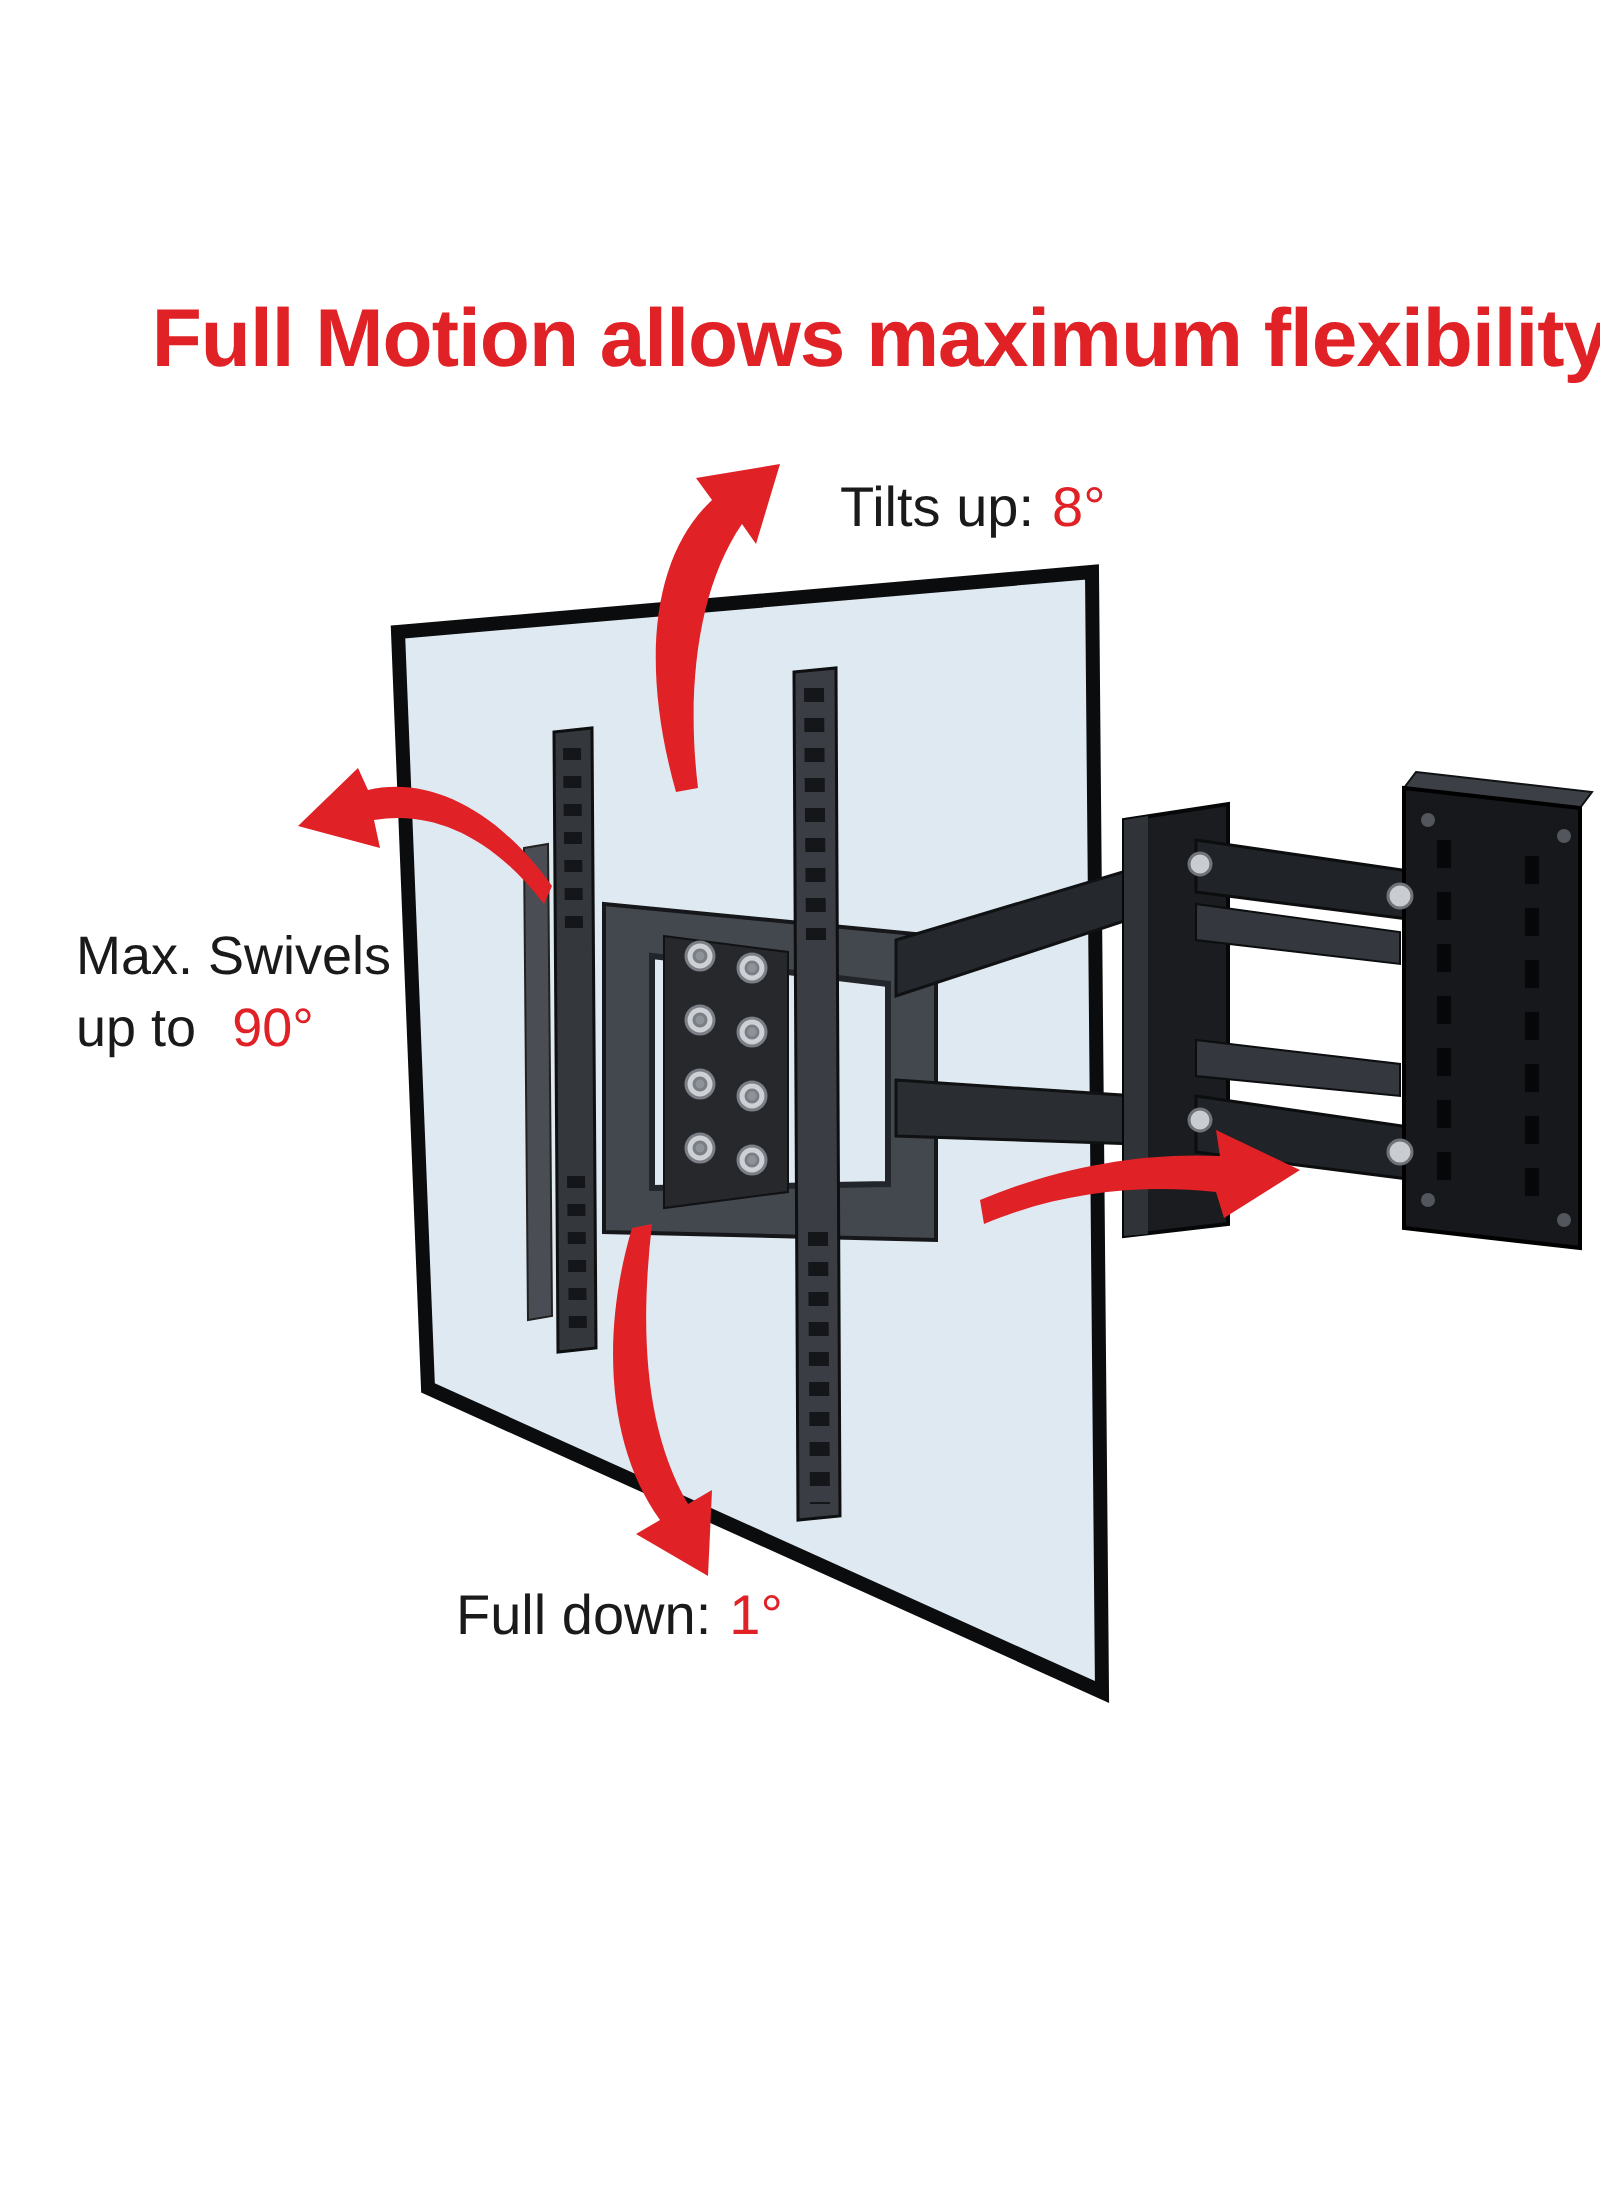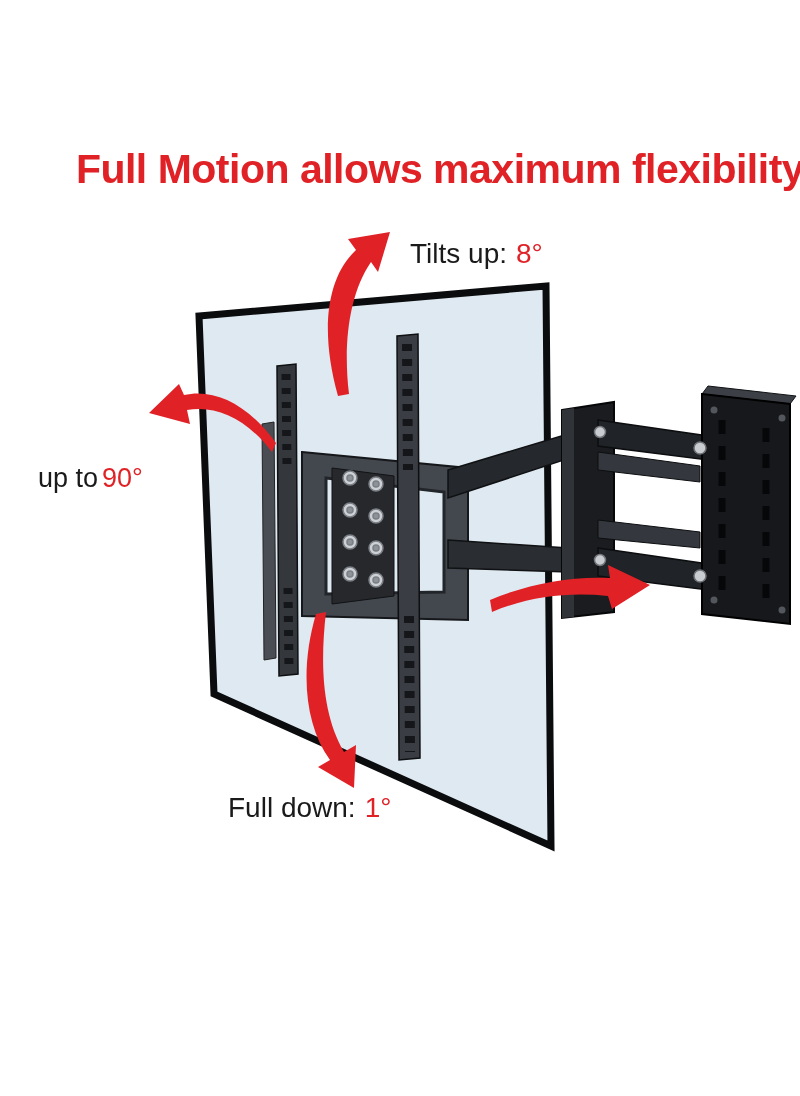--- a/index.html
+++ b/index.html
@@ -10,23 +10,23 @@
   body{font-family:"Liberation Sans",sans-serif;}
   .stage{position:relative;width:800px;height:1096px;background:#fff;overflow:hidden;}
   .title{
     position:absolute;top:146px;left:0;width:100%;
     text-align:center;font-size:41px;font-weight:700;
     color:var(--accent-red);letter-spacing:-0.5px;white-space:nowrap;padding-left:40px;
   }
   .diagram{position:absolute;top:0;left:0;}
   .label{position:absolute;color:#1a1a1a;font-size:28px;white-space:nowrap;}
   .label .value{color:var(--accent-red);margin-left:9px;}
-  .label-tilt-up{top:238px;left:410px;}
+  .label-tilt-up{top:238px;left:420px;}
   .label-swivel{top:460px;left:38px;font-size:27px;line-height:36px;}
-  .label-swivel .value{margin-left:4px;}
+  .label-swivel .value{margin-left:18px;}
   .label-tilt-down{top:792px;left:228px;}
   .arrow{fill:var(--accent-red);stroke:none;}
   .screen{fill:var(--screen-fill);stroke:#0b0c0e;stroke-width:7px;}
 </style>
 </head>
 <body>
 
 <div class="stage">
 
   <svg class="diagram" width="800" height="1096" viewBox="0 0 800 1096">
@@ -106,20 +106,21 @@
     <path class="arrow" d="M 490 600 C 528 584, 570 576, 610 578 L 608 565 L 650 585 L 612 609 L 608 596 C 570 592, 530 596, 492 612 Z"></path>
   </svg>
 
   <div class="title">Full Motion allows maximum flexibility</div>
 
   <div class="label label-tilt-up">
     <span>Tilts up:</span><span class="value">8°</span>
   </div>
 
   <div class="label label-swivel">
+    <div>Max. Swivels</div>
     <div>
       <span>up to</span><span class="value">90°</span>
     </div>
   </div>
 
   <div class="label label-tilt-down">
     <span>Full down:</span><span class="value">1°</span>
   </div>
 
 </div>

